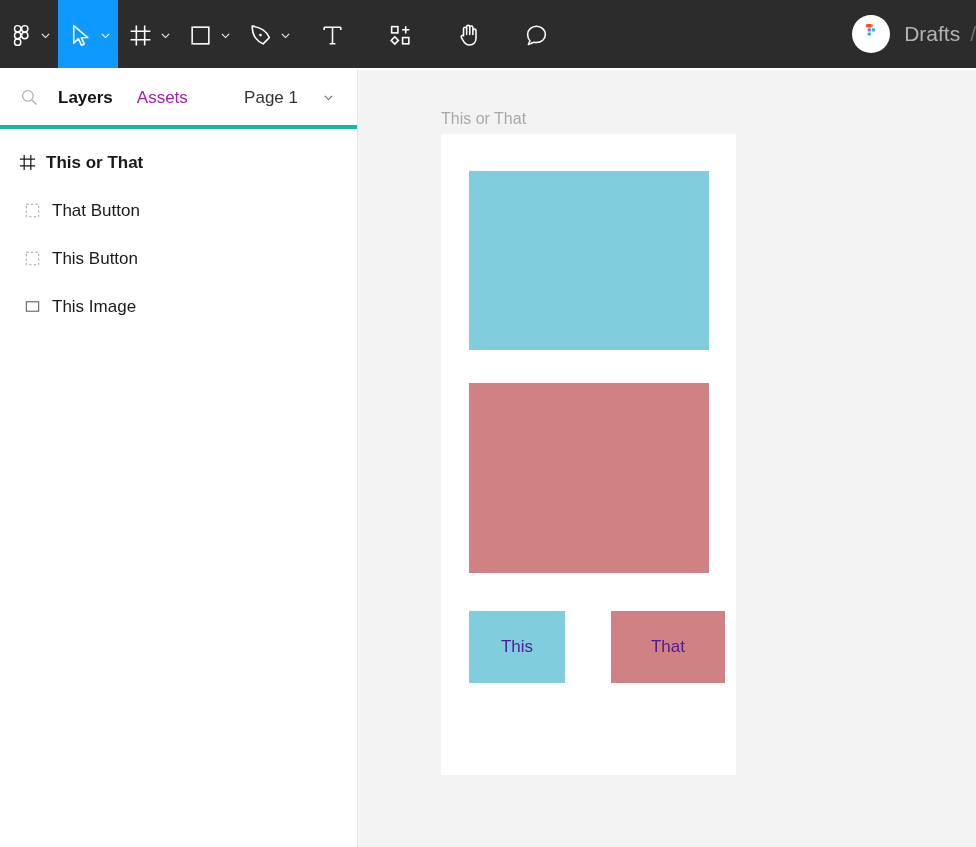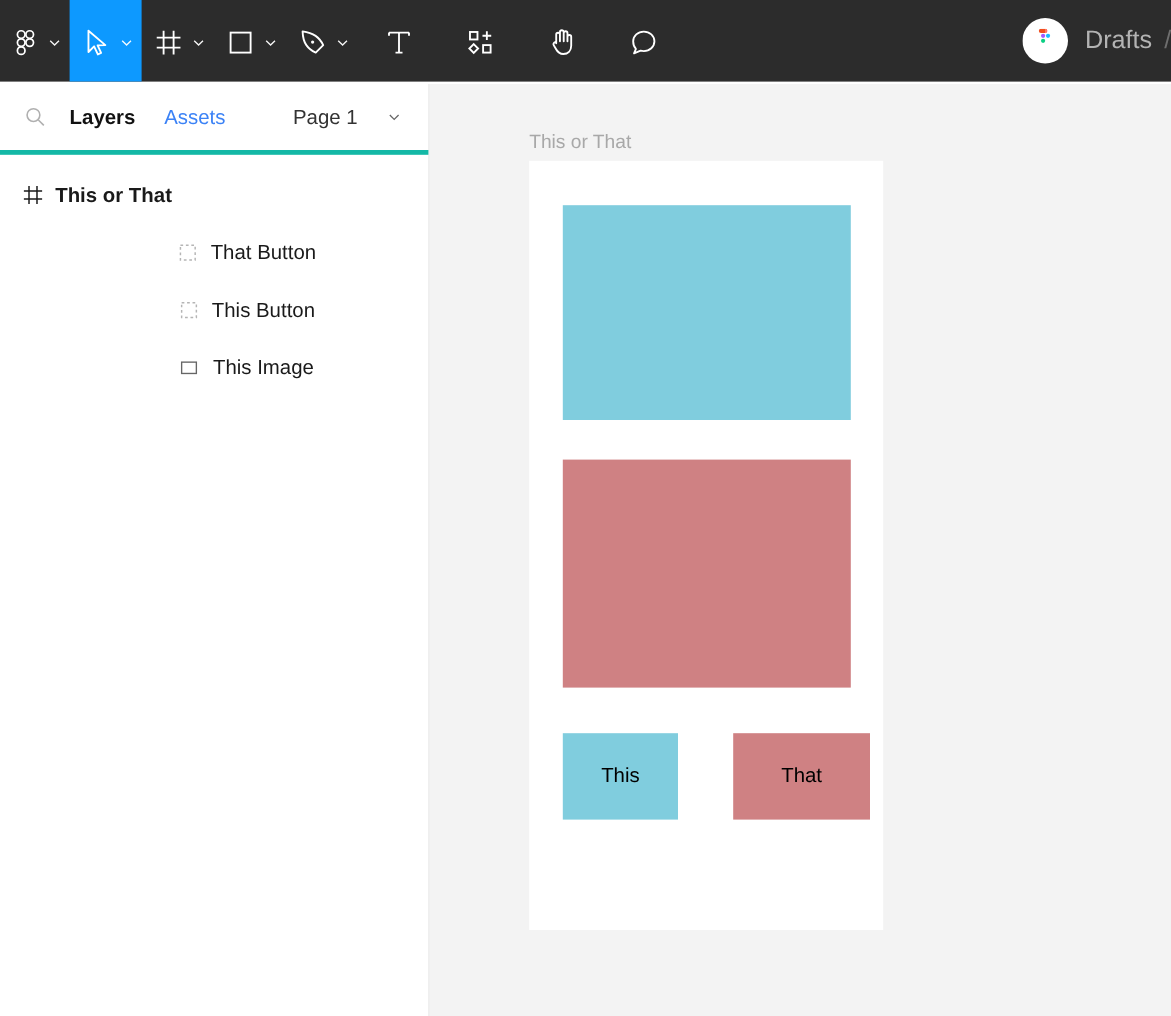--- a/index.html
+++ b/index.html
@@ -100,21 +100,21 @@
     display: flex;
     align-items: center;
     justify-content: center;
     cursor: pointer;
     flex: 0 0 auto;
   }
   .panel-tabs { display: flex; align-items: center; gap: 24px; flex: 1 1 auto; }
   .panel-tab {
     font-size: 17px;
     cursor: pointer;
-    color: #3b82f6;
+    color: #a21caf;
     line-height: 1;
   }
   .panel-tab.active { color: #111111; font-weight: 700; }
   .page-select {
     display: flex;
     align-items: center;
     gap: 24px;
     font-size: 17px;
     color: #333333;
     cursor: pointer;
@@ -123,21 +123,21 @@
   }
 
   .layer-list { padding-top: 9px; }
   .layer-row {
     display: flex;
     align-items: center;
     height: 48px;
     cursor: pointer;
     padding-left: 18px;
   }
-  .layer-row.depth-1 { padding-left: 54px; justify-content: center; }
+  .layer-row.depth-1 { padding-left: 24px; }
   .layer-icon {
     width: 28px;
     display: flex;
     align-items: center;
     justify-content: flex-start;
     flex: 0 0 auto;
     color: #333333;
   }
   .layer-name {
     font-size: 17px;
@@ -182,21 +182,21 @@
   }
   .img-that {
     left: 28px; top: 249px;
     width: 240px; height: 190px;
   }
   .btn-shape {
     display: flex;
     align-items: center;
     justify-content: center;
     font-size: 17px;
-    color: #000000;
+    color: #4c1d95;
   }
   .btn-this { left: 28px; top: 477px; width: 96px; height: 72px; }
   .btn-that { left: 170px; top: 477px; width: 114px; height: 72px; }
 </style>
 </head>
 <body>
 
 <div id="app">
 
   <div class="toolbar" style="background: rgb(44, 44, 44);">

